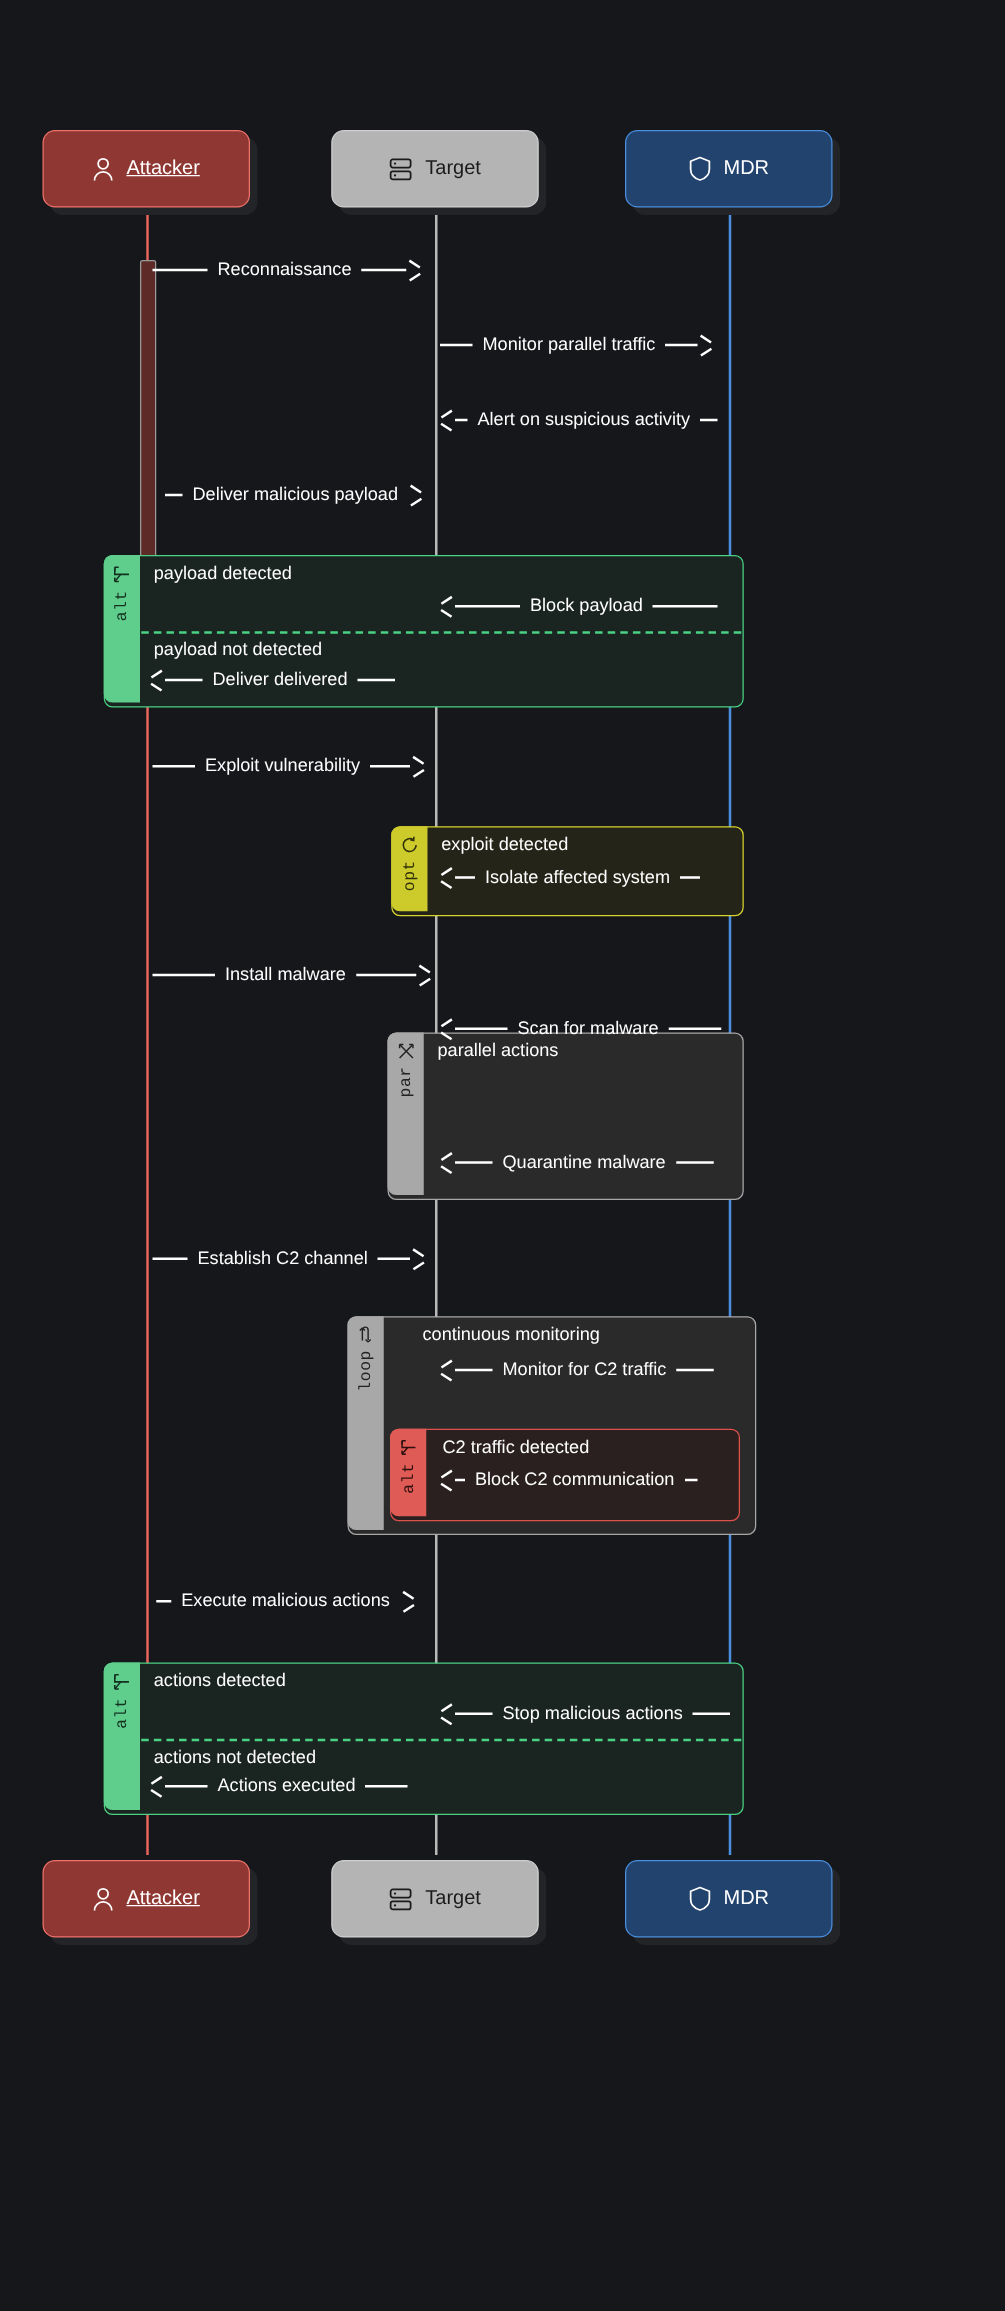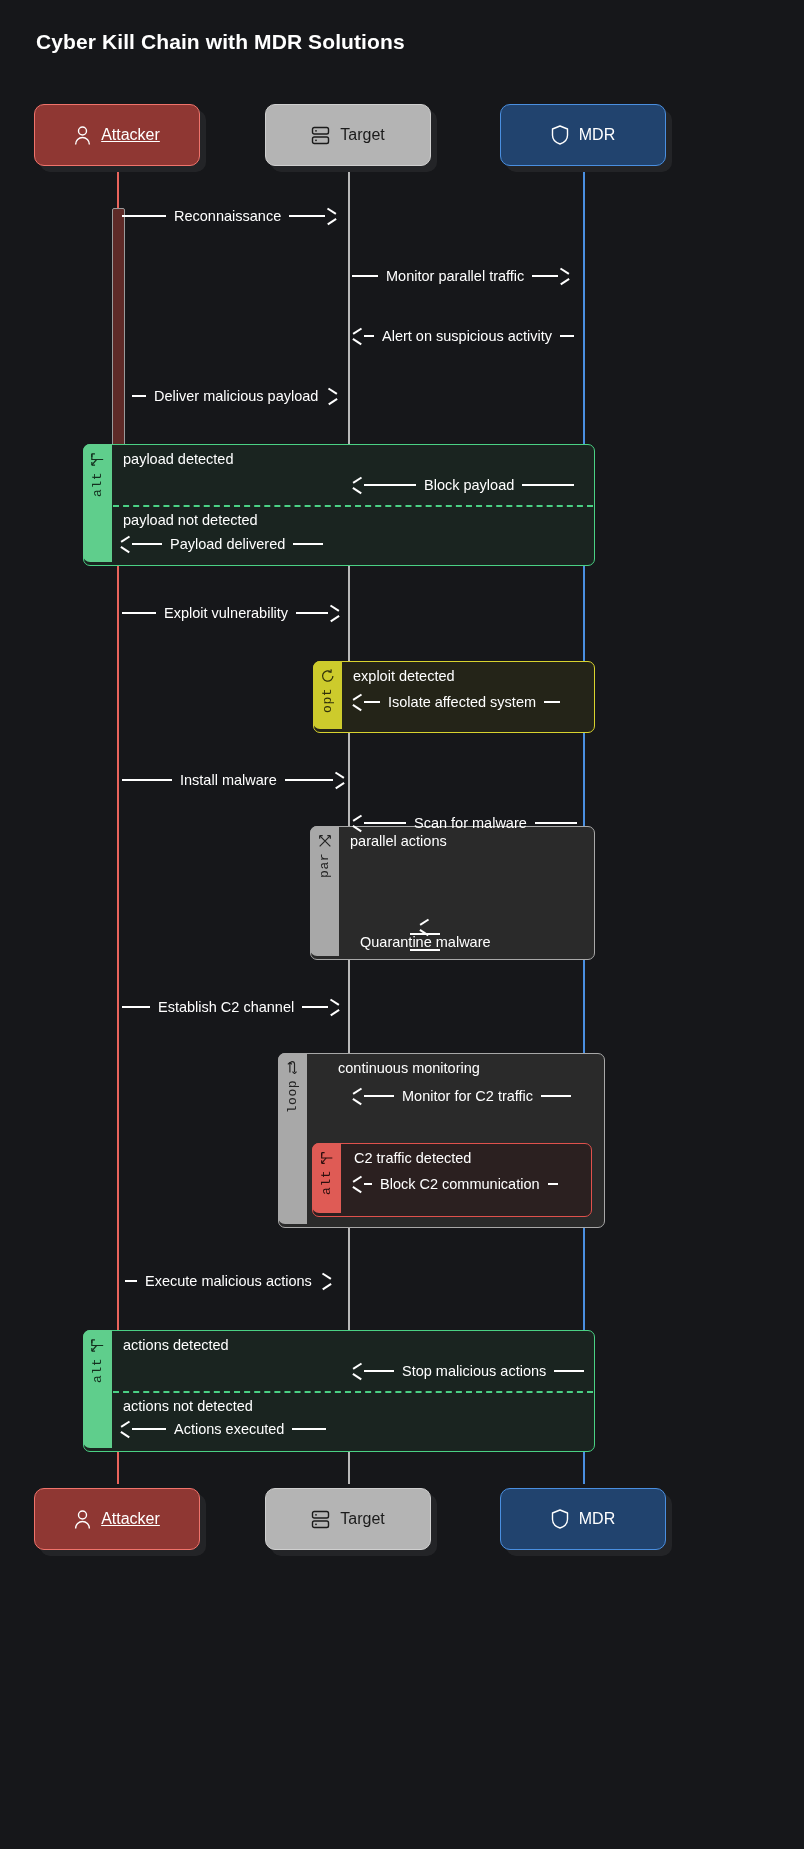--- a/index.html
+++ b/index.html
@@ -77,21 +77,20 @@
   .f-gray   .fragbody{background:#2a2a2a;border:1.5px solid #a8a8a8;}
   .f-gray   .fragtab{background:#a8a8a8;color:#222;}
   .f-red    .fragbody{background:#2b2020;border:1.5px solid #e0514c;}
   .f-red    .fragtab{background:#df5b55;color:#2c0f0e;}
 </style>
 </head>
 <body>
 
 <div id="stage">
 
-  <div class="title">Cyber Kill Chain with MDR Solutions</div>
 
   <div class="lifeline ll-attacker"></div>
   <div class="lifeline ll-target"></div>
   <div class="lifeline ll-mdr"></div>
 
   <div class="activation" style="left:112px;top:208px;height:290px;background:#5e2a27;"></div>
 
   <div class="actorbox actor-attacker" style="left:34px;top:104px;width:166px;">
     <span>
       <svg width="17" height="19" viewBox="0 0 17 19">
@@ -171,21 +170,21 @@
   <div class="msg" style="left:352px;top:476px;">
     <span class="arw left"></span>
       <span class="line" style="width:52px"></span>
     <span class="lbl">Block payload</span>
     <span class="line" style="width:52px"></span>
   </div>
 
   <div class="msg" style="left:120px;top:535px;">
     <span class="arw left"></span>
       <span class="line" style="width:30px"></span>
-    <span class="lbl">Payload delivered</span>
+    <span class="lbl">Deliver delivered</span>
     <span class="line" style="width:30px"></span>
   </div>
 
   <div class="msg" style="left:122px;top:604px;">
     <span class="line" style="width:34px"></span>
     <span class="lbl">Exploit vulnerability</span>
     <span class="line" style="width:32px"></span>
       <span class="arw right"></span>
   </div>
 
@@ -232,21 +231,21 @@
     <div class="fraglabel" style="left:40px;top:8px;">parallel actions</div>
   </div>
 
   <div class="msg" style="left:352px;top:814px;">
     <span class="arw left"></span>
       <span class="line" style="width:42px"></span>
     <span class="lbl">Scan for malware</span>
     <span class="line" style="width:42px"></span>
   </div>
 
-  <div class="msg" style="left:352px;top:921px;flex-direction:column;">
+  <div class="msg" style="left:352px;top:921px;">
     <span class="arw left"></span>
       <span class="line" style="width:30px"></span>
     <span class="lbl">Quarantine malware</span>
     <span class="line" style="width:30px"></span>
   </div>
 
   <div class="msg" style="left:122px;top:998px;">
     <span class="line" style="width:28px"></span>
     <span class="lbl">Establish C2 channel</span>
     <span class="line" style="width:26px"></span>

